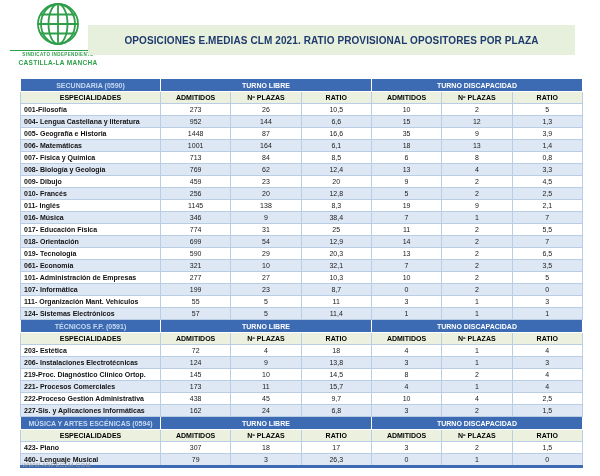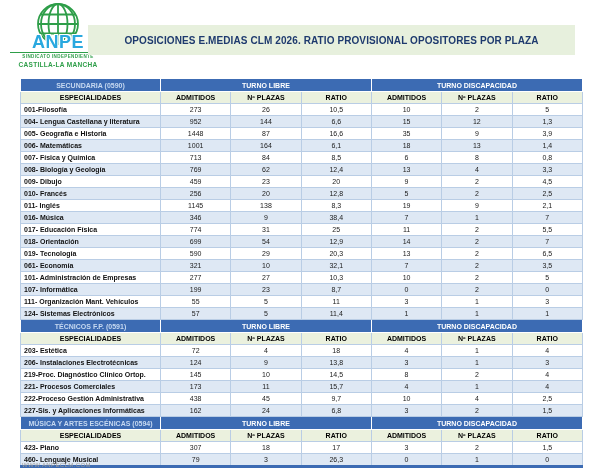--- a/index.html
+++ b/index.html
@@ -80,27 +80,26 @@
     <g fill="none" stroke="#2E9E49" stroke-width="1.8">
       <circle cx="27" cy="23" r="20"></circle>
       <ellipse cx="27" cy="23" rx="9.5" ry="20"></ellipse>
       <ellipse cx="27" cy="23" rx="17" ry="20"></ellipse>
       <line x1="27" y1="3" x2="27" y2="43"></line>
       <line x1="9.5" y1="13.5" x2="44.5" y2="13.5"></line>
       <line x1="7" y1="23" x2="47" y2="23"></line>
       <line x1="9.5" y1="32.5" x2="44.5" y2="32.5"></line>
     </g>
   </svg>
-  <span class="brand">ANPE</span>
   <span class="tagline">SINDICATO INDEPENDIENTE</span>
   <span class="region">CASTILLA-LA MANCHA</span>
 </div>
 
 <div class="title-bar">
-  <span class="title-text">OPOSICIONES E.MEDIAS CLM 2026.  RATIO PROVISIONAL OPOSITORES POR PLAZA</span>
+  <span class="title-text">OPOSICIONES E.MEDIAS CLM 2021.  RATIO PROVISIONAL OPOSITORES POR PLAZA</span>
 </div>
 
 <table class="ratio-table">
   <colgroup>
     <col style="width:140px">
     <col style="width:70.3px">
       <col style="width:70.3px">
       <col style="width:70.3px">
     <col style="width:70.3px">
       <col style="width:70.3px">

